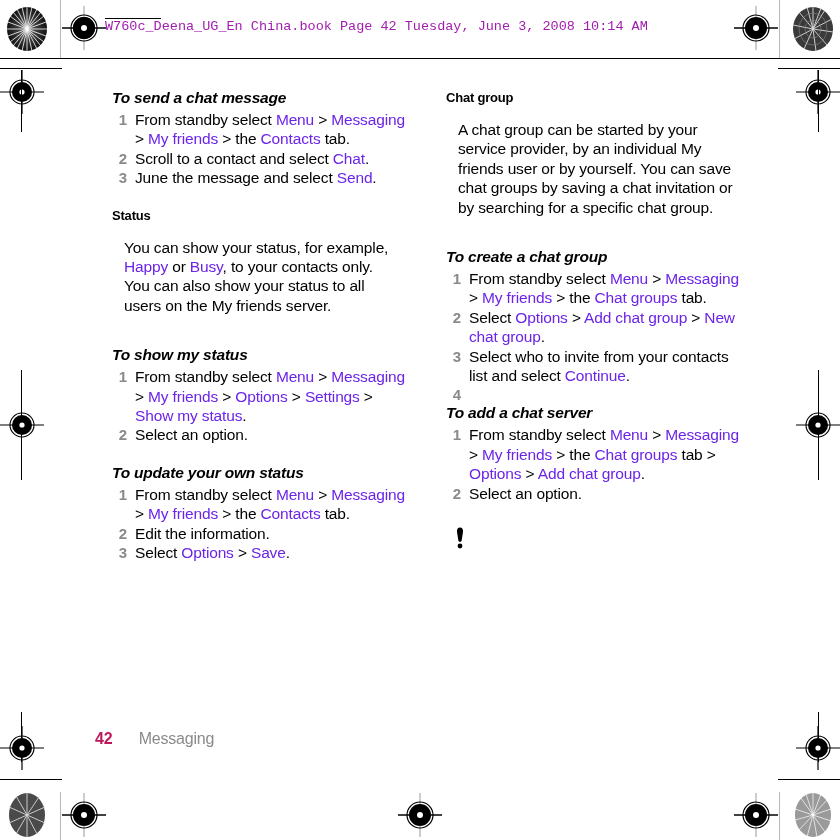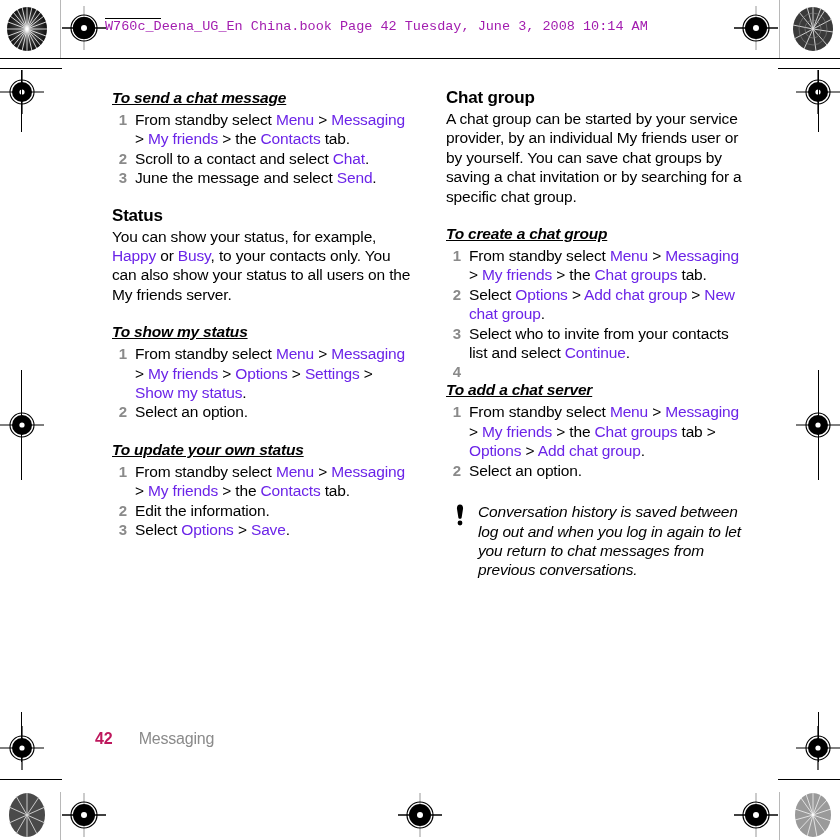--- a/index.html
+++ b/index.html
@@ -86,35 +86,34 @@
   .col-left  { left: 112px; }
   .col-right { left: 446px; }
 
   h3.section-head {
     font-size: 15.5px;
     font-weight: bold;
     font-style: italic;
     margin: 0 0 2px 0;
     line-height: 20px;
     letter-spacing: -0.2px;
-    text-decoration: underline;
   }
   h3.section-head-plain {
-    font-size: 17px;
+    font-size: 13px;
     font-weight: bold;
     font-style: normal;
     margin: 0 0 1px 0;
     line-height: 20px;
     letter-spacing: -0.2px;
   }
 
   p.para {
     font-size: 15.5px;
     line-height: 19.4px;
-    margin: 0;
+    margin: 12px;
     letter-spacing: -0.15px;
   }
 
   ol.steps {
     list-style: none;
     margin: 0;
     padding: 0;
   }
   ol.steps > li {
     position: relative;
@@ -467,21 +466,20 @@
     <div class="gap-lg"></div>
 
     <div class="note">
       <span class="note-icon">
         <svg width="12" height="22" viewBox="0 0 12 22">
           <path d="M6 0.5 C8.3 0.5 9.3 2.4 9.0 5.0 L7.7 13.2 C7.6 14.2 6.9 14.8 6 14.8
                    C5.1 14.8 4.4 14.2 4.3 13.2 L3.0 5.0 C2.7 2.4 3.7 0.5 6 0.5 Z" fill="#000"></path>
           <circle cx="6" cy="19" r="2.4" fill="#000"></circle>
         </svg>
       </span>
-      <span>Conversation history is saved between log out and when you log in again to let you return to chat messages from previous conversations.</span>
     </div>
   </div>
 </div>
 
 <div class="footer">
   <span class="pagenum">42</span>
   <span class="chapter">Messaging</span>
 </div>
 
 </body></html>

